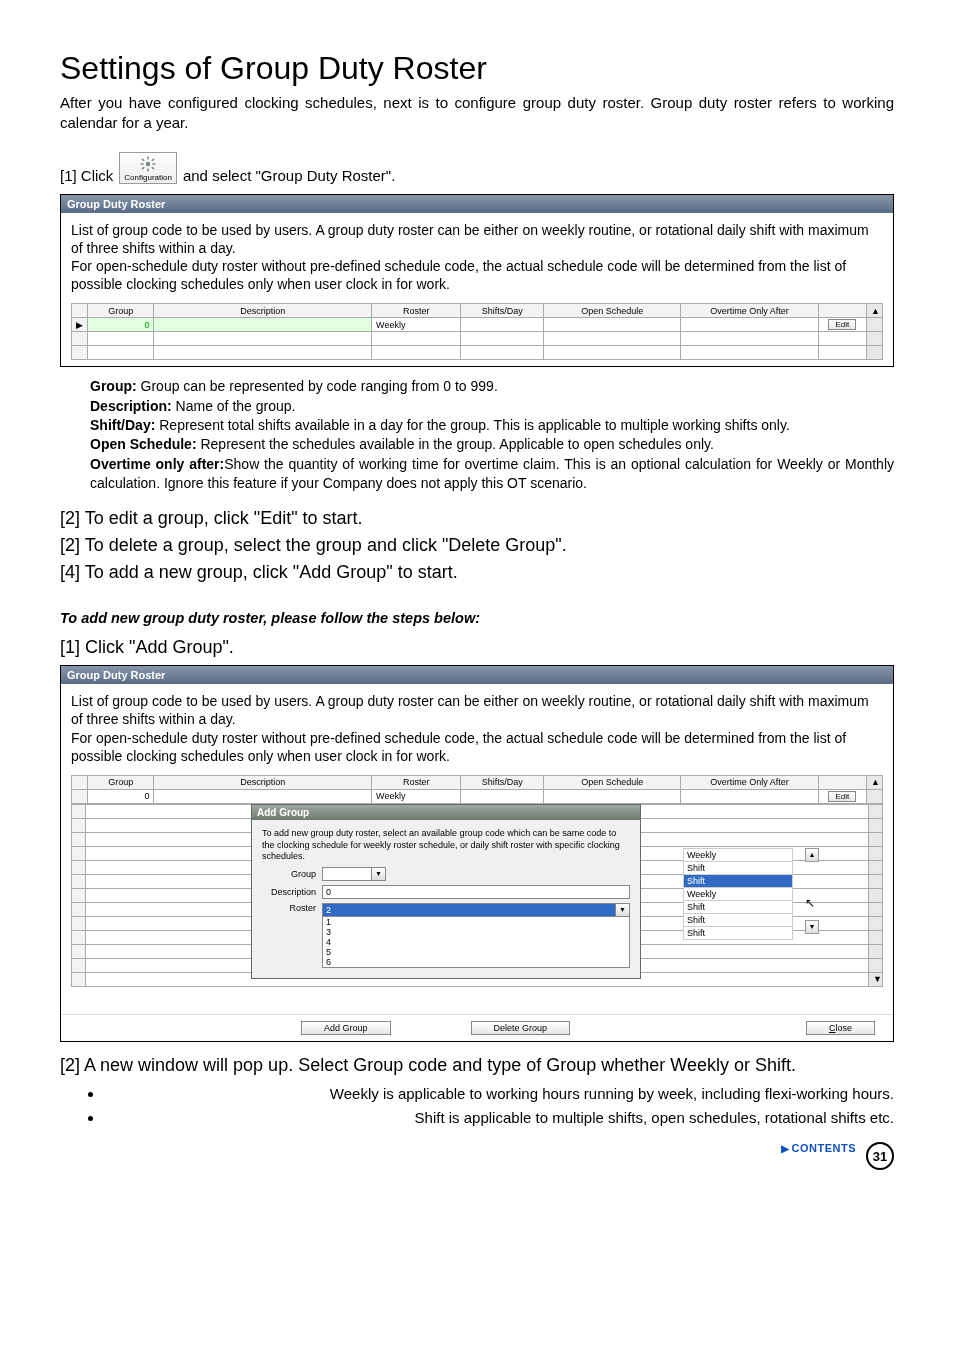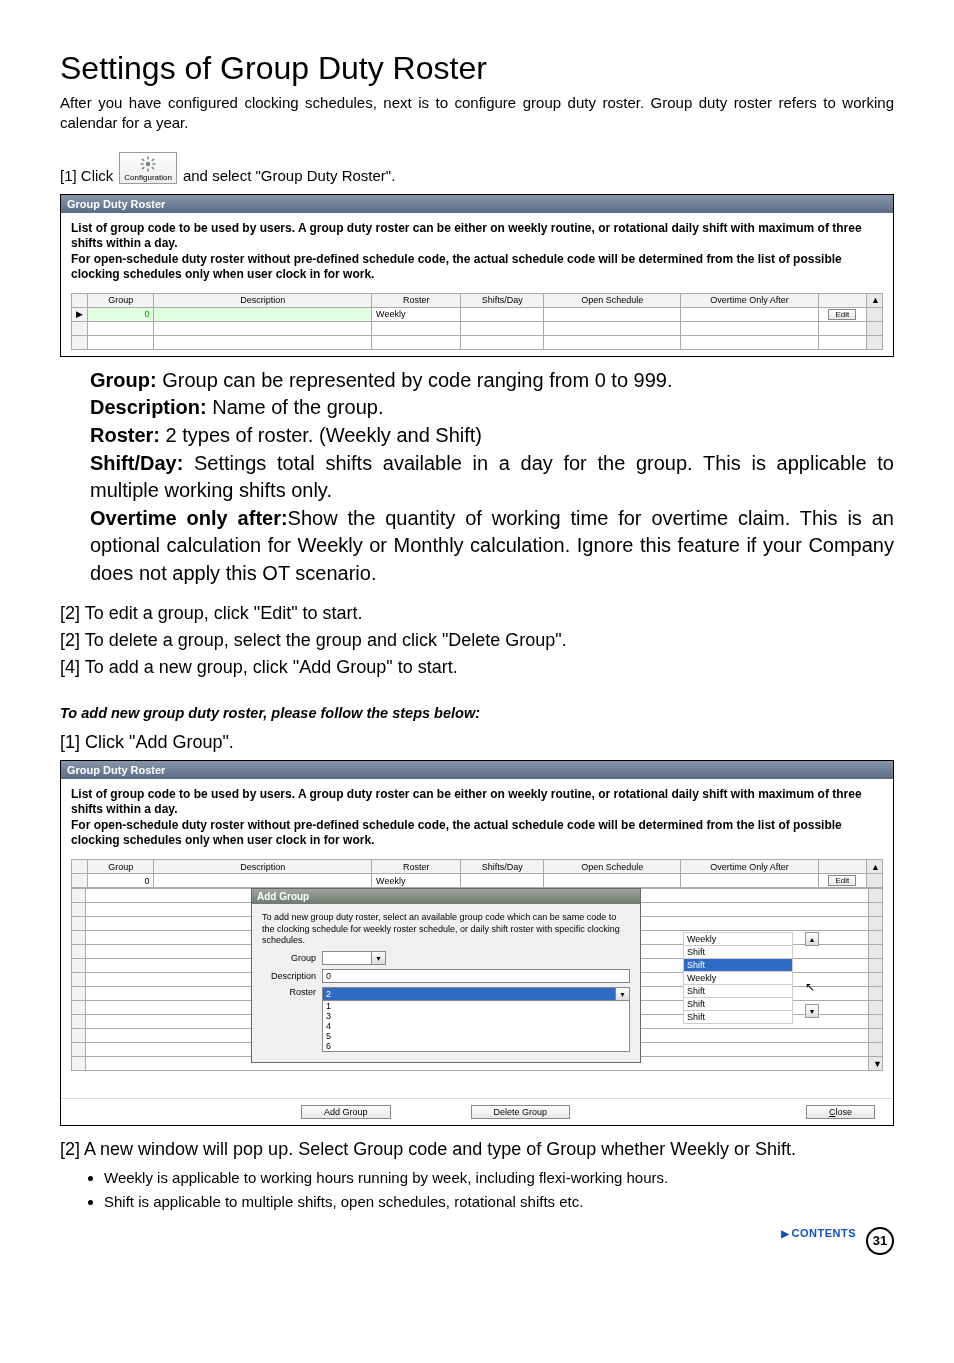--- a/index.html
+++ b/index.html
@@ -25,34 +25,34 @@
   .shot {
     border: 1px solid #000;
     margin: 4px 0 10px 0;
     font-size: 9px;
   }
   .shot-title {
     background: linear-gradient(#8896ab, #5a6b84);
     color: #fff; padding: 3px 6px; font-size: 11px; font-weight: bold;
   }
   .shot-pad { padding: 8px 10px 6px 10px; }
-  .shot-note { font-size: 12px; line-height: 1.3; margin-bottom: 10px; font-weight: bold; }
+  .shot-note { font-size: 14px; line-height: 1.3; margin-bottom: 10px; }
   table.grid { width: 100%; border-collapse: collapse; table-layout: fixed; }
   table.grid th, table.grid td {
     border: 1px solid #aaa; font-size: 9px; padding: 1px 4px; height: 14px;
     background: #fff; text-align: center; font-weight: normal;
   }
   table.grid th { background: #f3f3f3; }
   .rowmark { width: 14px; background: #f3f3f3 !important; }
   .edit-btn-cell { width: 42px; }
   .mini-btn {
     display:inline-block; border:1px solid #888; font-size:8px;
     background:linear-gradient(#fff,#e8e8e8); padding:0 6px;
   }
-  .defs { margin: 8px 0 12px 30px; font-size: 20px; line-height: 1.38; text-align: justify; }
+  .defs { margin: 8px 0 12px 30px; font-size: 14px; line-height: 1.38; text-align: justify; }
   .defs b { font-weight: bold; }
   .steps { font-size: 18px; line-height: 1.5; }
   h3.sub { font-size: 14.5px; font-weight: bold; font-style: italic; margin: 24px 0 8px 0; }
   
   .overlay-cell { position: relative; height: 210px; }
   .add-dialog {
     position: absolute; top: 0; left: 180px; width: 390px;
     background:#f0f0f0; border:1px solid #666;
   }
   .add-title { background: linear-gradient(#9fa8a0,#6e7a6e); color:#fff; font-size:10px; font-weight:bold; padding:2px 5px; }
@@ -65,21 +65,21 @@
   .rightpanel div { border:1px solid #ccc; border-top:none; padding:1px 3px; background:#fff; }
   .rightpanel div:first-child { border-top:1px solid #ccc; }
   .rightpanel .sel { background:#316ac5; color:#fff; }
   .scroll-col { position:absolute; right:64px; top:44px; width:14px; }
   .scroll-btn { width:14px; height:14px; border:1px solid #999; background:linear-gradient(#fff,#ddd); font-size:7px; display:flex; align-items:center; justify-content:center; margin-bottom:58px; }
   .cursor { position:absolute; right:68px; top:92px; font-size:12px; }
   .bot-buttons { display:flex; justify-content:center; gap:80px; padding:6px 0 6px 0; border-top:1px solid #ddd; }
   .bot-buttons .b { border:1px solid #888; background:linear-gradient(#fff,#e7e7e7); font-size:9px; padding:1px 22px; }
   .bot-buttons .right { margin-left:auto; margin-right:18px; }
   ul.bullets { margin:4px 0 0 44px; padding:0; font-size:15px; line-height:1.45; }
-  ul.bullets li { list-style: disc; margin-bottom:2px; }
+  ul.bullets li { list-style: disc; margin-bottom:2px;text-align:right; }
   .footer { display:flex; align-items:flex-start; justify-content:flex-end; gap:10px; margin-top:14px; }
   .footer a { font-size:11px; color:#1050c0; text-decoration:none; font-weight:bold; letter-spacing:0.5px; }
   .footer .arrow { color:#1050c0; font-size:10px; margin-right:2px; }
   .pagenum { border:2px solid #000; border-radius:50%; width:28px; height:28px; display:flex; align-items:center; justify-content:center; font-size:13px; font-weight:bold; }
   .greenzero { color:#0a0; }
   .col-group { width:58px; }
   .col-desc { width:190px; }
   .col-roster { width:78px; }
   .col-shifts { width:72px; }
   .col-open { width:120px; }
@@ -177,22 +177,22 @@
             <td style="background:#e9e9e9"></td>
           </tr>
     </tbody>
       </table>
   </div>
 </div>
 
 <div class="defs">
   <div><b>Group:</b><span> Group can be represented by code ranging from 0 to 999.</span></div>
   <div><b>Description:</b><span> Name of the group.</span></div>
-  <div><b>Roster:</b><span> 2 types of roster. (Weekly and Shift)</span></div>
-  <div><b>Shift/Day:</b><span> Settings total shifts available in a day for the group. This is applicable to multiple working shifts only.</span></div>
+  <div><b>Shift/Day:</b><span> Represent total shifts available in a day for the group. This is applicable to multiple working shifts only.</span></div>
+  <div><b>Open Schedule:</b><span> Represent the schedules available in the group. Applicable to open schedules only.</span></div>
   <div><b>Overtime only after:</b><span>Show the quantity of working time for overtime claim. This is an optional calculation for Weekly or Monthly calculation. Ignore this feature if your Company does not apply this OT scenario.</span></div>
 </div>
 
 <div class="steps">
   <div>[2]  To edit a group, click "Edit" to start.</div>
   <div>[2]  To delete a group, select the group and click "Delete Group".</div>
   <div>[4]  To add a new group, click "Add Group" to start.</div>
 </div>
 
 <h3 class="sub">To add new group duty roster, please follow the steps below:</h3>

